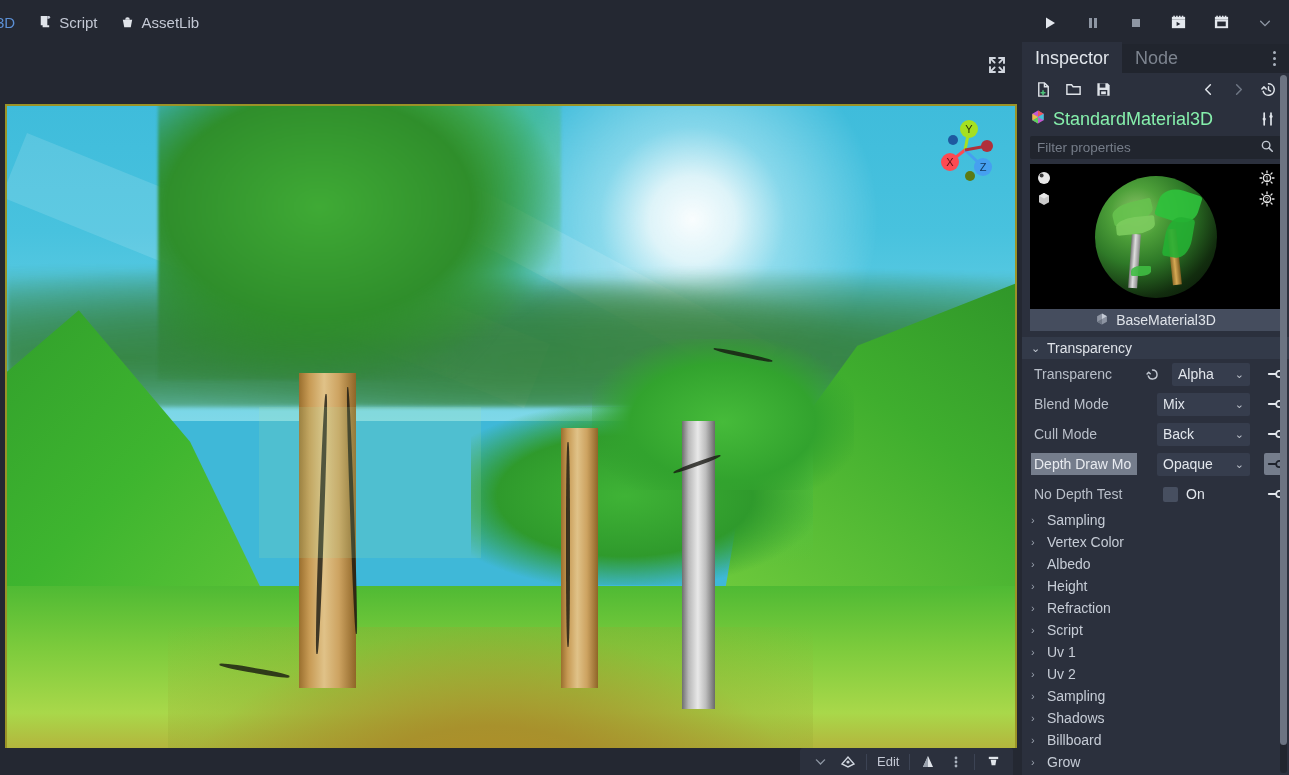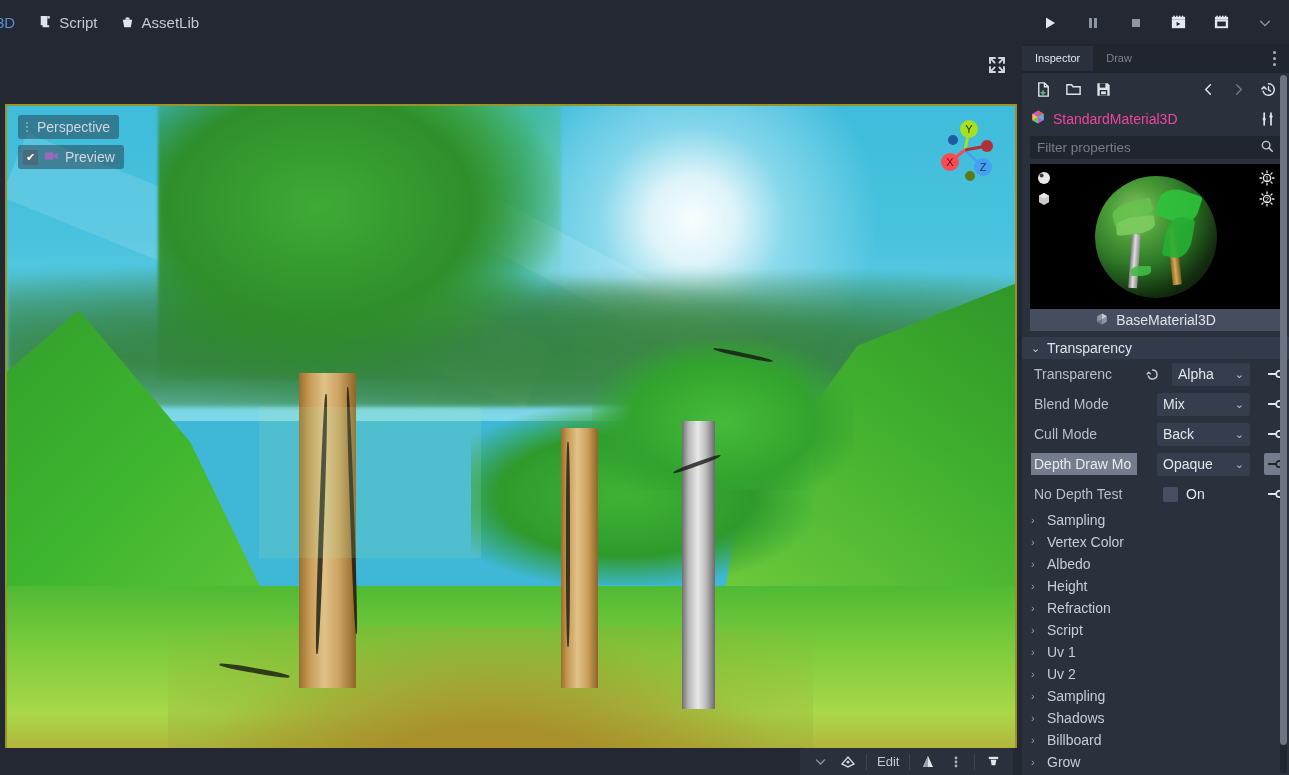--- a/index.html
+++ b/index.html
@@ -176,21 +176,21 @@
   
   .inspector {
     position:absolute; right:0; top:44px; width:267px; height:731px;
     background:#242832;
   }
   .insp-tabs {
     display:flex; align-items:center; height:29px;
     background:#21252e; position:relative;
   }
   .insp-tab {
-    padding:6px 13px 7px; font-size:11px; color:#7d848f; cursor:pointer;
+    padding:6px 13px 7px; font-size:18px; color:#7d848f; cursor:pointer;
   }
   .insp-tab.active { background:#2b303d; color:#e2e6ec; }
   .insp-menu {
     position:absolute; right:6px; top:4px; width:18px; height:20px;
     display:flex; flex-direction:column; align-items:center;
     justify-content:center; gap:3px; cursor:pointer;
   }
   .insp-menu i { width:3px; height:3px; background:#aab2be; border-radius:50%; }
 
   .insp-body {
@@ -203,21 +203,21 @@
   .itool {
     width:26px; height:26px; display:flex; align-items:center;
     justify-content:center; cursor:pointer; border-radius:3px;
   }
   .spacer { flex:1; }
 
   .res-row {
     display:flex; align-items:center; gap:7px;
     height:28px; padding:0 8px; background:#2b303d;
   }
-  .res-name { font-size:14px; color:#ec4899; flex:1; }
+  .res-name { font-size:18px; color:#86efac; flex:1; }
 
   .filter-wrap { padding:3px 8px 5px; }
   .filter {
     display:flex; align-items:center; height:23px;
     background:#21252e; border-radius:2px; padding:0 7px;
   }
   .filter input {
     flex:1; background:transparent; border:0; outline:0;
     color:#d6dae1; font-size:13.5px; font-family:"Liberation Sans",sans-serif;
   }
@@ -428,40 +428,20 @@
         <div class="ink" style="left:31%;top:42%;width:0.5%;height:38%;transform:rotate(2deg);"></div>
         <div class="ink" style="left:34%;top:41%;width:0.4%;height:36%;transform:rotate(-2deg);"></div>
         <div class="ink" style="left:55.5%;top:49%;width:0.4%;height:30%;"></div>
         <div class="ink" style="left:70%;top:36%;width:6%;height:0.6%;transform:rotate(12deg);"></div>
         <div class="ink" style="left:66%;top:52%;width:5%;height:0.6%;transform:rotate(-20deg);"></div>
         <div class="ink" style="left:21%;top:82%;width:7%;height:0.7%;transform:rotate(10deg);"></div>
 
         <div class="mat-plane"></div>
       </div>
 
-      <div class="vp-overlay">
-        <div class="ov-btn">
-          <span class="grip">
-              <i></i>
-              <i></i>
-              <i></i>
-            </span>
-          <span>Perspective</span>
-        </div>
-        <div class="ov-btn">
-          <span class="cb">✔</span>
-          <span>
-            <svg width="15" height="13" viewBox="0 0 16 13">
-              <rect x="1" y="3" width="9" height="8" rx="1.5" fill="#9a6ab8"></rect>
-              <path d="M10.5 6l4-2.5v7l-4-2.5z" fill="#9a6ab8"></path>
-            </svg>
-          </span>
-          <span>Preview</span>
-        </div>
-      </div>
 
       <div class="gizmo">
         <svg width="72" height="72" viewBox="0 0 72 72">
           <line x1="36" y1="36" x2="40" y2="16" stroke="#a5e021" stroke-width="3"></line>
           <line x1="36" y1="36" x2="22" y2="47" stroke="#fc4a52" stroke-width="3"></line>
           <line x1="36" y1="36" x2="53" y2="52" stroke="#46a0f0" stroke-width="3"></line>
           <line x1="36" y1="36" x2="58" y2="32" stroke="#b0303a" stroke-width="3"></line>
           <circle cx="58" cy="32" r="6" fill="#b0303a"></circle>
           <circle cx="24" cy="26" r="5" fill="#1e5aa0"></circle>
           <circle cx="41" cy="62" r="5" fill="#5c7a12"></circle>
@@ -517,21 +497,21 @@
     </div>
   </div>
 
   <div class="inspector">
 
     <div class="insp-tabs">
       <div class="insp-tab active">
         <span>Inspector</span>
       </div>
       <div class="insp-tab">
-        <span>Draw</span>
+        <span>Node</span>
       </div>
       <div class="insp-menu">
           <i></i>
           <i></i>
           <i></i>
         </div>
     </div>
 
     <div class="insp-body">
 

